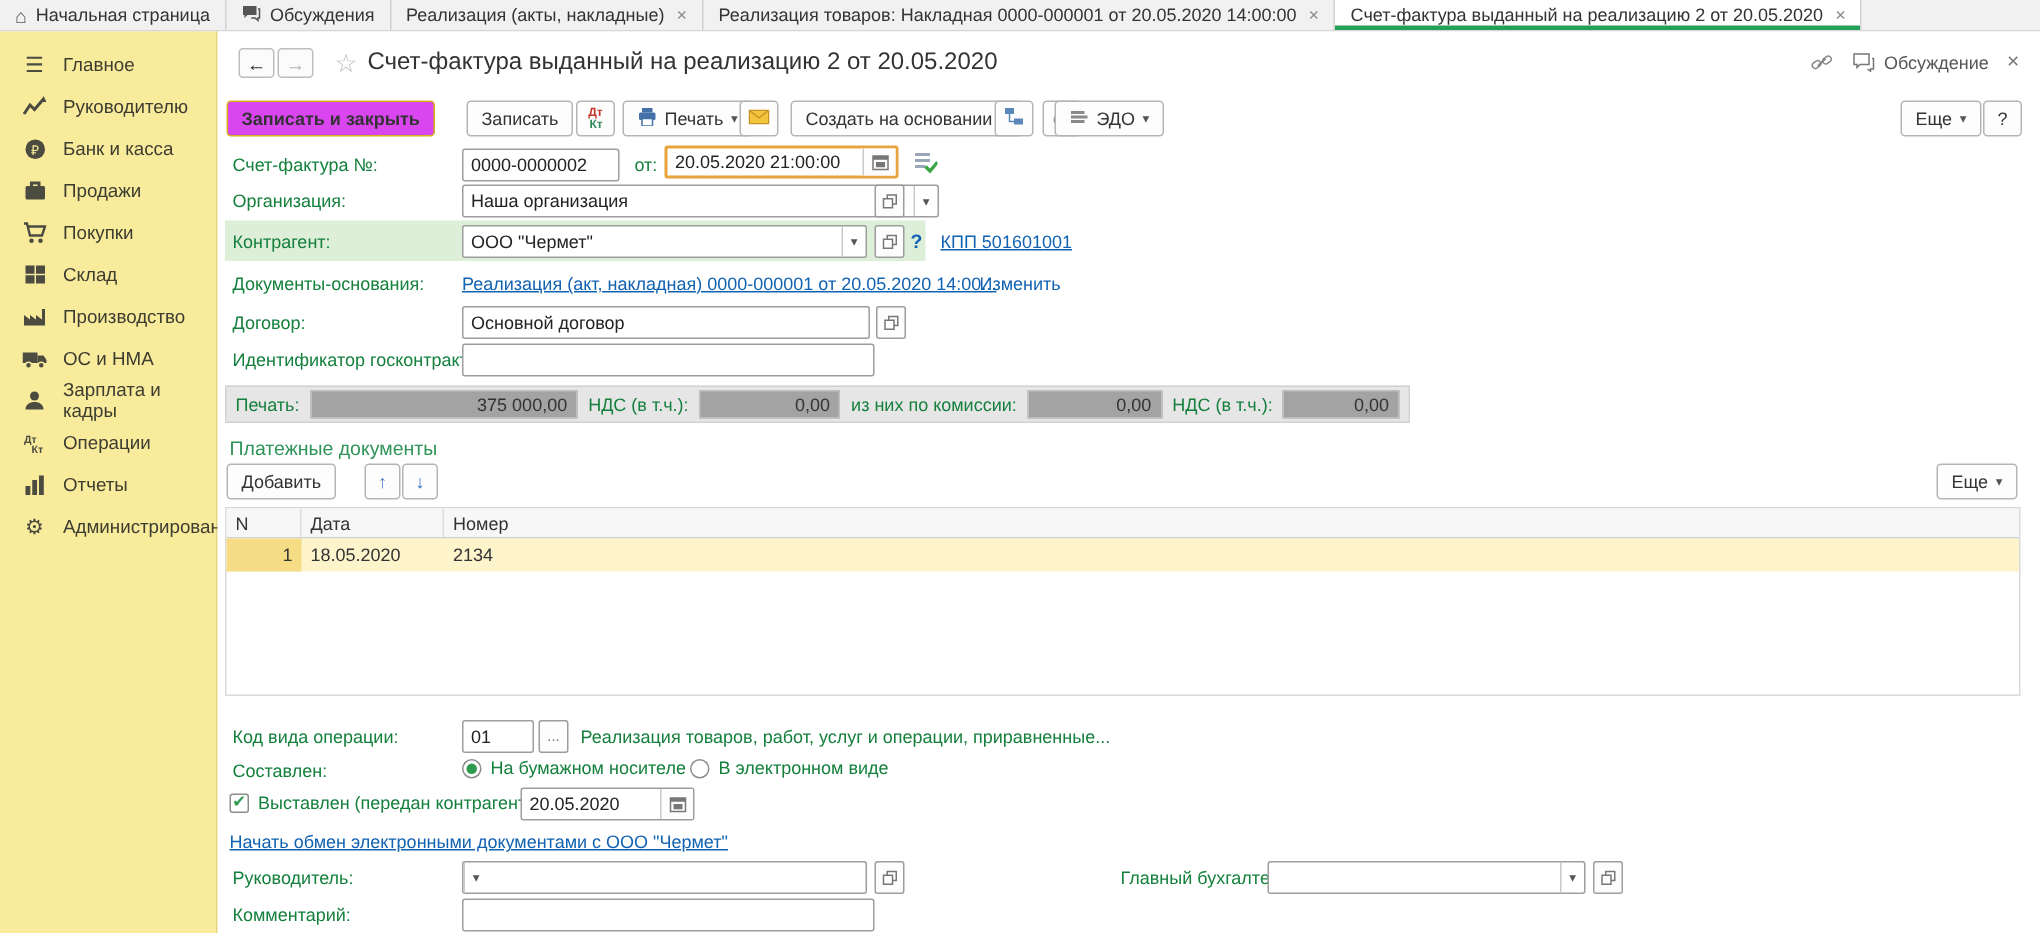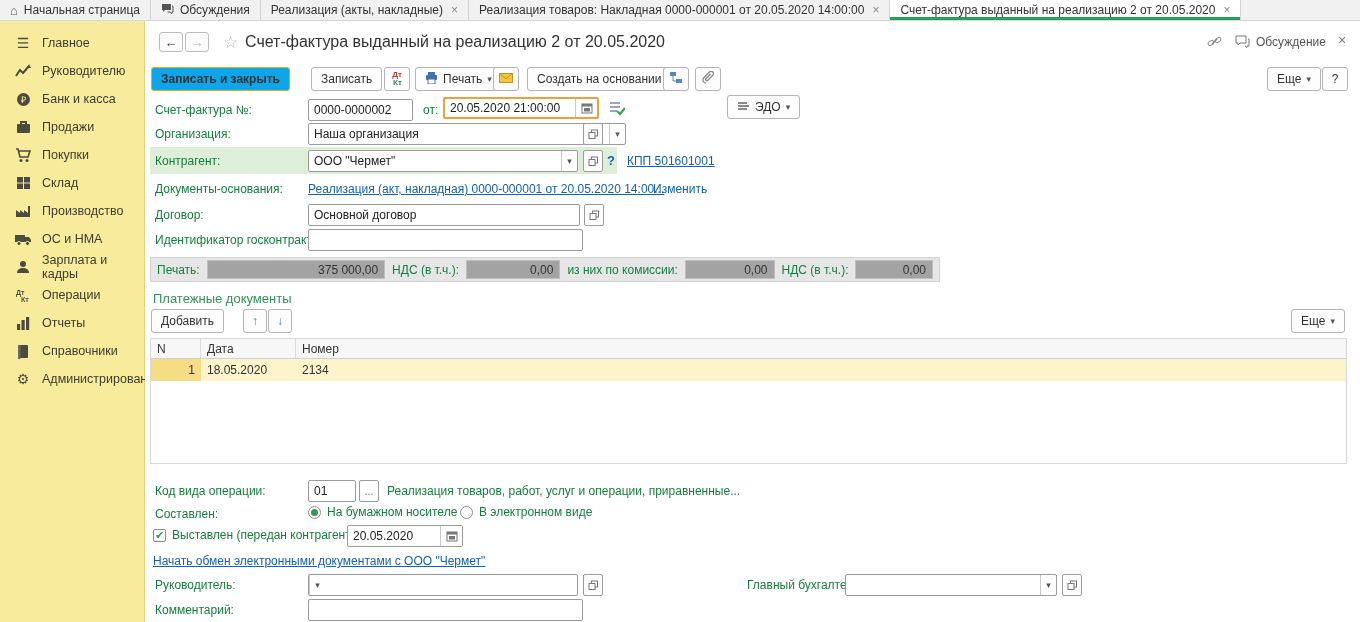--- a/index.html
+++ b/index.html
@@ -35,21 +35,21 @@
   .navbtn.fwd { color:#b5b5b5; }
   .star { color:#b9b9b9; font-size:17px; }
   .doc-title { font-size:16px; color:#333; white-space:nowrap; }
   .hdr-ic { color:#777; }
   .hdr-label { color:#555; font-size:12px; }
 
   
   .btn { height:24px; border:1px solid #b5b5b5; border-radius:3px; background:#fdfdfd;
          display:inline-flex; align-items:center; justify-content:center; gap:5px; padding:0 9px;
          font-size:12px; color:#333; cursor:pointer; }
-  .btn.primary { background:#0ea5e9; border-color:#d8b216; font-weight:bold; }
+  .btn.primary { background:#d946ef; border-color:#d8b216; font-weight:bold; }
   .btn .caret { font-size:9px; color:#555; }
   .iconbtn { padding:0 4px; min-width:26px; }
   .dtkt { display:flex; flex-direction:column; line-height:1; font-size:8px; font-weight:bold; }
   .dtkt .dt { color:#c0392b; align-self:flex-start; }
   .dtkt .kt { color:#2e8b57; align-self:flex-end; }
 
   
   .flabel { font-size:12px; color:#15803d; white-space:nowrap; }
   .tfield { height:22px; border:1px solid #9d9d9d; border-radius:2px; background:#fff;
             display:inline-flex; align-items:center; }
@@ -217,29 +217,20 @@
       <span class="sb-ic">
         <svg width="15" height="14" viewBox="0 0 15 14">
             <rect x="1" y="8" width="3.2" height="6" fill="#4b4b40"></rect>
             <rect x="5.5" y="4" width="3.2" height="10" fill="#4b4b40"></rect>
             <rect x="10" y="1" width="3.2" height="13" fill="#4b4b40"></rect>
           </svg>
       </span>
       <span class="sb-label">Отчеты</span>
     </div>
     <div class="sb-item">
-      <span class="sb-ic">
-        <svg width="14" height="15" viewBox="0 0 14 15">
-            <path d="M2 1h9a1 1 0 011 1v11a1 1 0 01-1 1H2z" fill="#4b4b40"></path>
-            <rect x="2" y="1" width="2.5" height="14" fill="#6b6b5e"></rect>
-          </svg>
-      </span>
-      <span class="sb-label">Справочники</span>
-    </div>
-    <div class="sb-item">
       <span class="sb-ic sb-glyph">⚙</span>
       <span class="sb-label">Администрирование</span>
     </div>
   </div>
 
   <div class="main">
 
     <span class="abs navbtn" style="left:14px; top:11px;">←</span>
     <span class="abs navbtn fwd" style="left:40px; top:11px;">→</span>
     <span class="abs star" style="left:78px; top:11px;">☆</span>
@@ -293,21 +284,21 @@
             <rect x="1" y="1" width="6" height="4" fill="#5b87b8"></rect>
             <rect x="7" y="8" width="6" height="4" fill="#5b87b8"></rect>
             <path d="M4 5v5h3" stroke="#5b87b8" fill="none"></path>
           </svg></span>
     </button>
     <button class="abs btn iconbtn" style="left:550px; top:46px;">
       <span><svg width="12" height="13" viewBox="0 0 12 13">
             <path d="M4 12a3 3 0 01-3-3c0-1 .4-1.8 1-2.5L7.5 1a2.3 2.3 0 013.3 3.3L5.6 9.5a1.3 1.3 0 01-1.8-1.8L8.5 3" stroke="#8a8a8a" stroke-width="1.3" fill="none"></path>
           </svg></span>
     </button>
-    <button class="abs btn" style="left:582px; top:46px;margin-top:28px;">
+    <button class="abs btn" style="left:558px; top:46px;">
       <span><svg width="13" height="12" viewBox="0 0 13 12">
             <rect x="1" y="2" width="9" height="2" fill="#8a8a8a"></rect>
             <rect x="1" y="5" width="11" height="2" fill="#8a8a8a"></rect>
             <rect x="1" y="8" width="9" height="2" fill="#8a8a8a"></rect>
           </svg></span>
       <span>ЭДО</span>
         <span class="caret">▾</span>
     </button>
     <button class="abs btn" style="left:1122px; top:46px;">
       <span>Еще</span>

